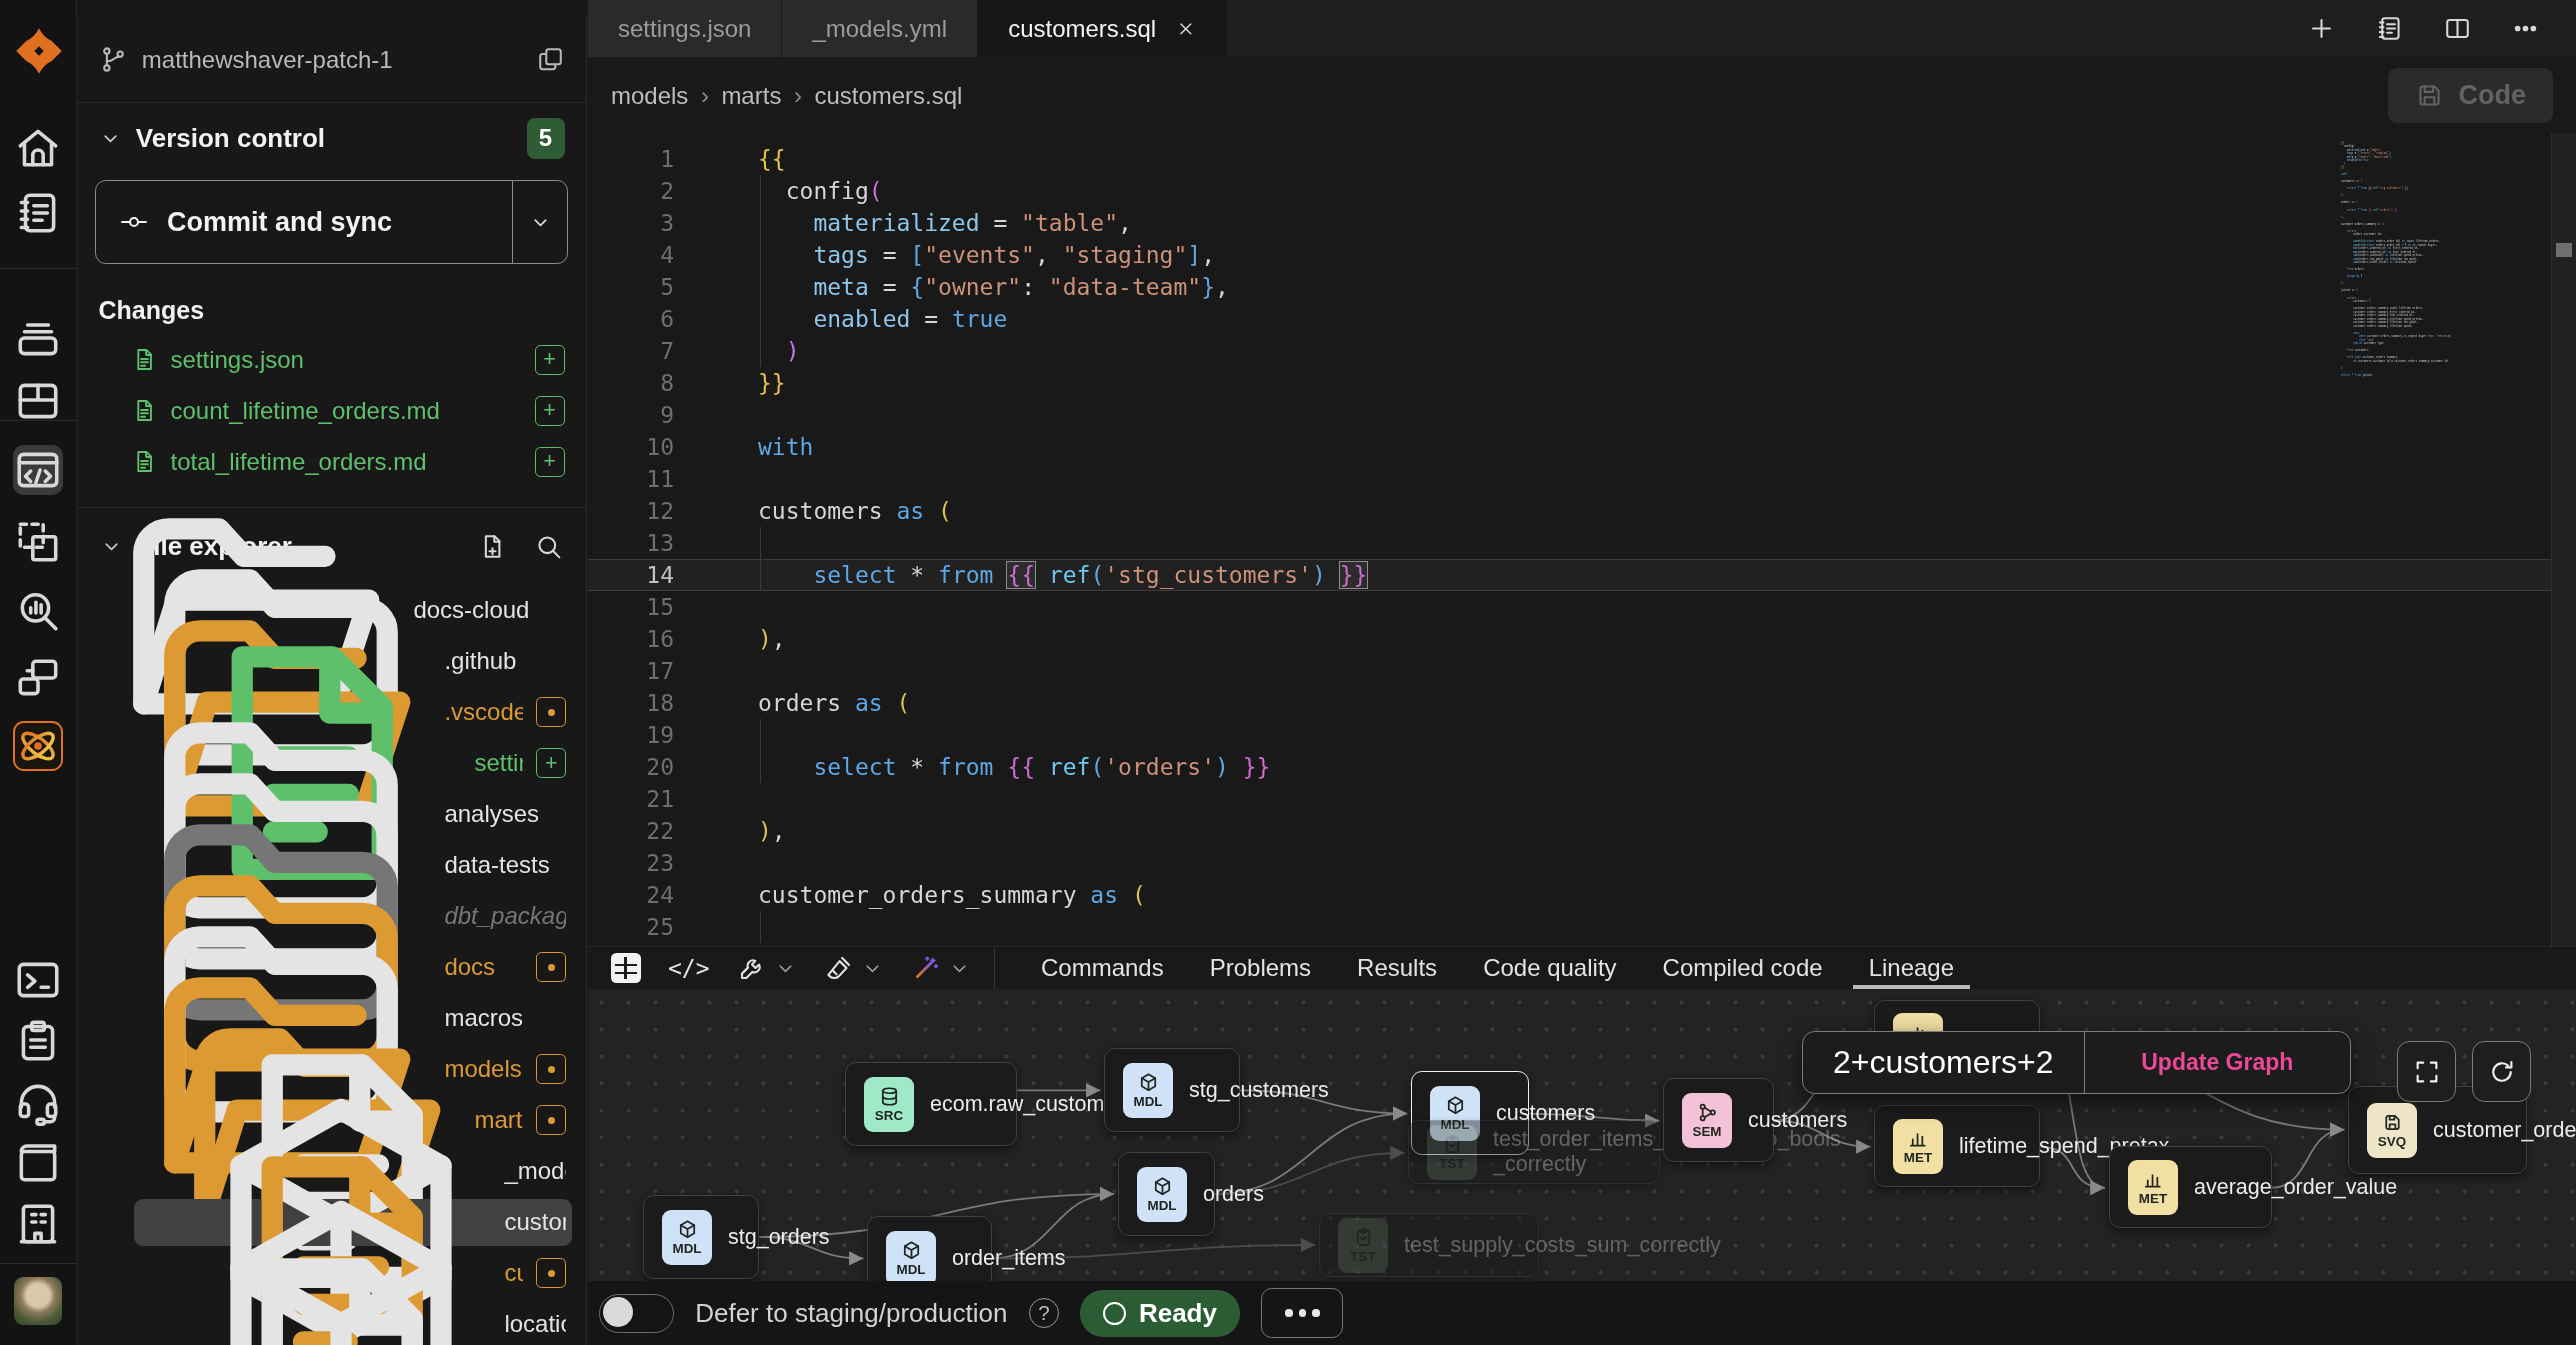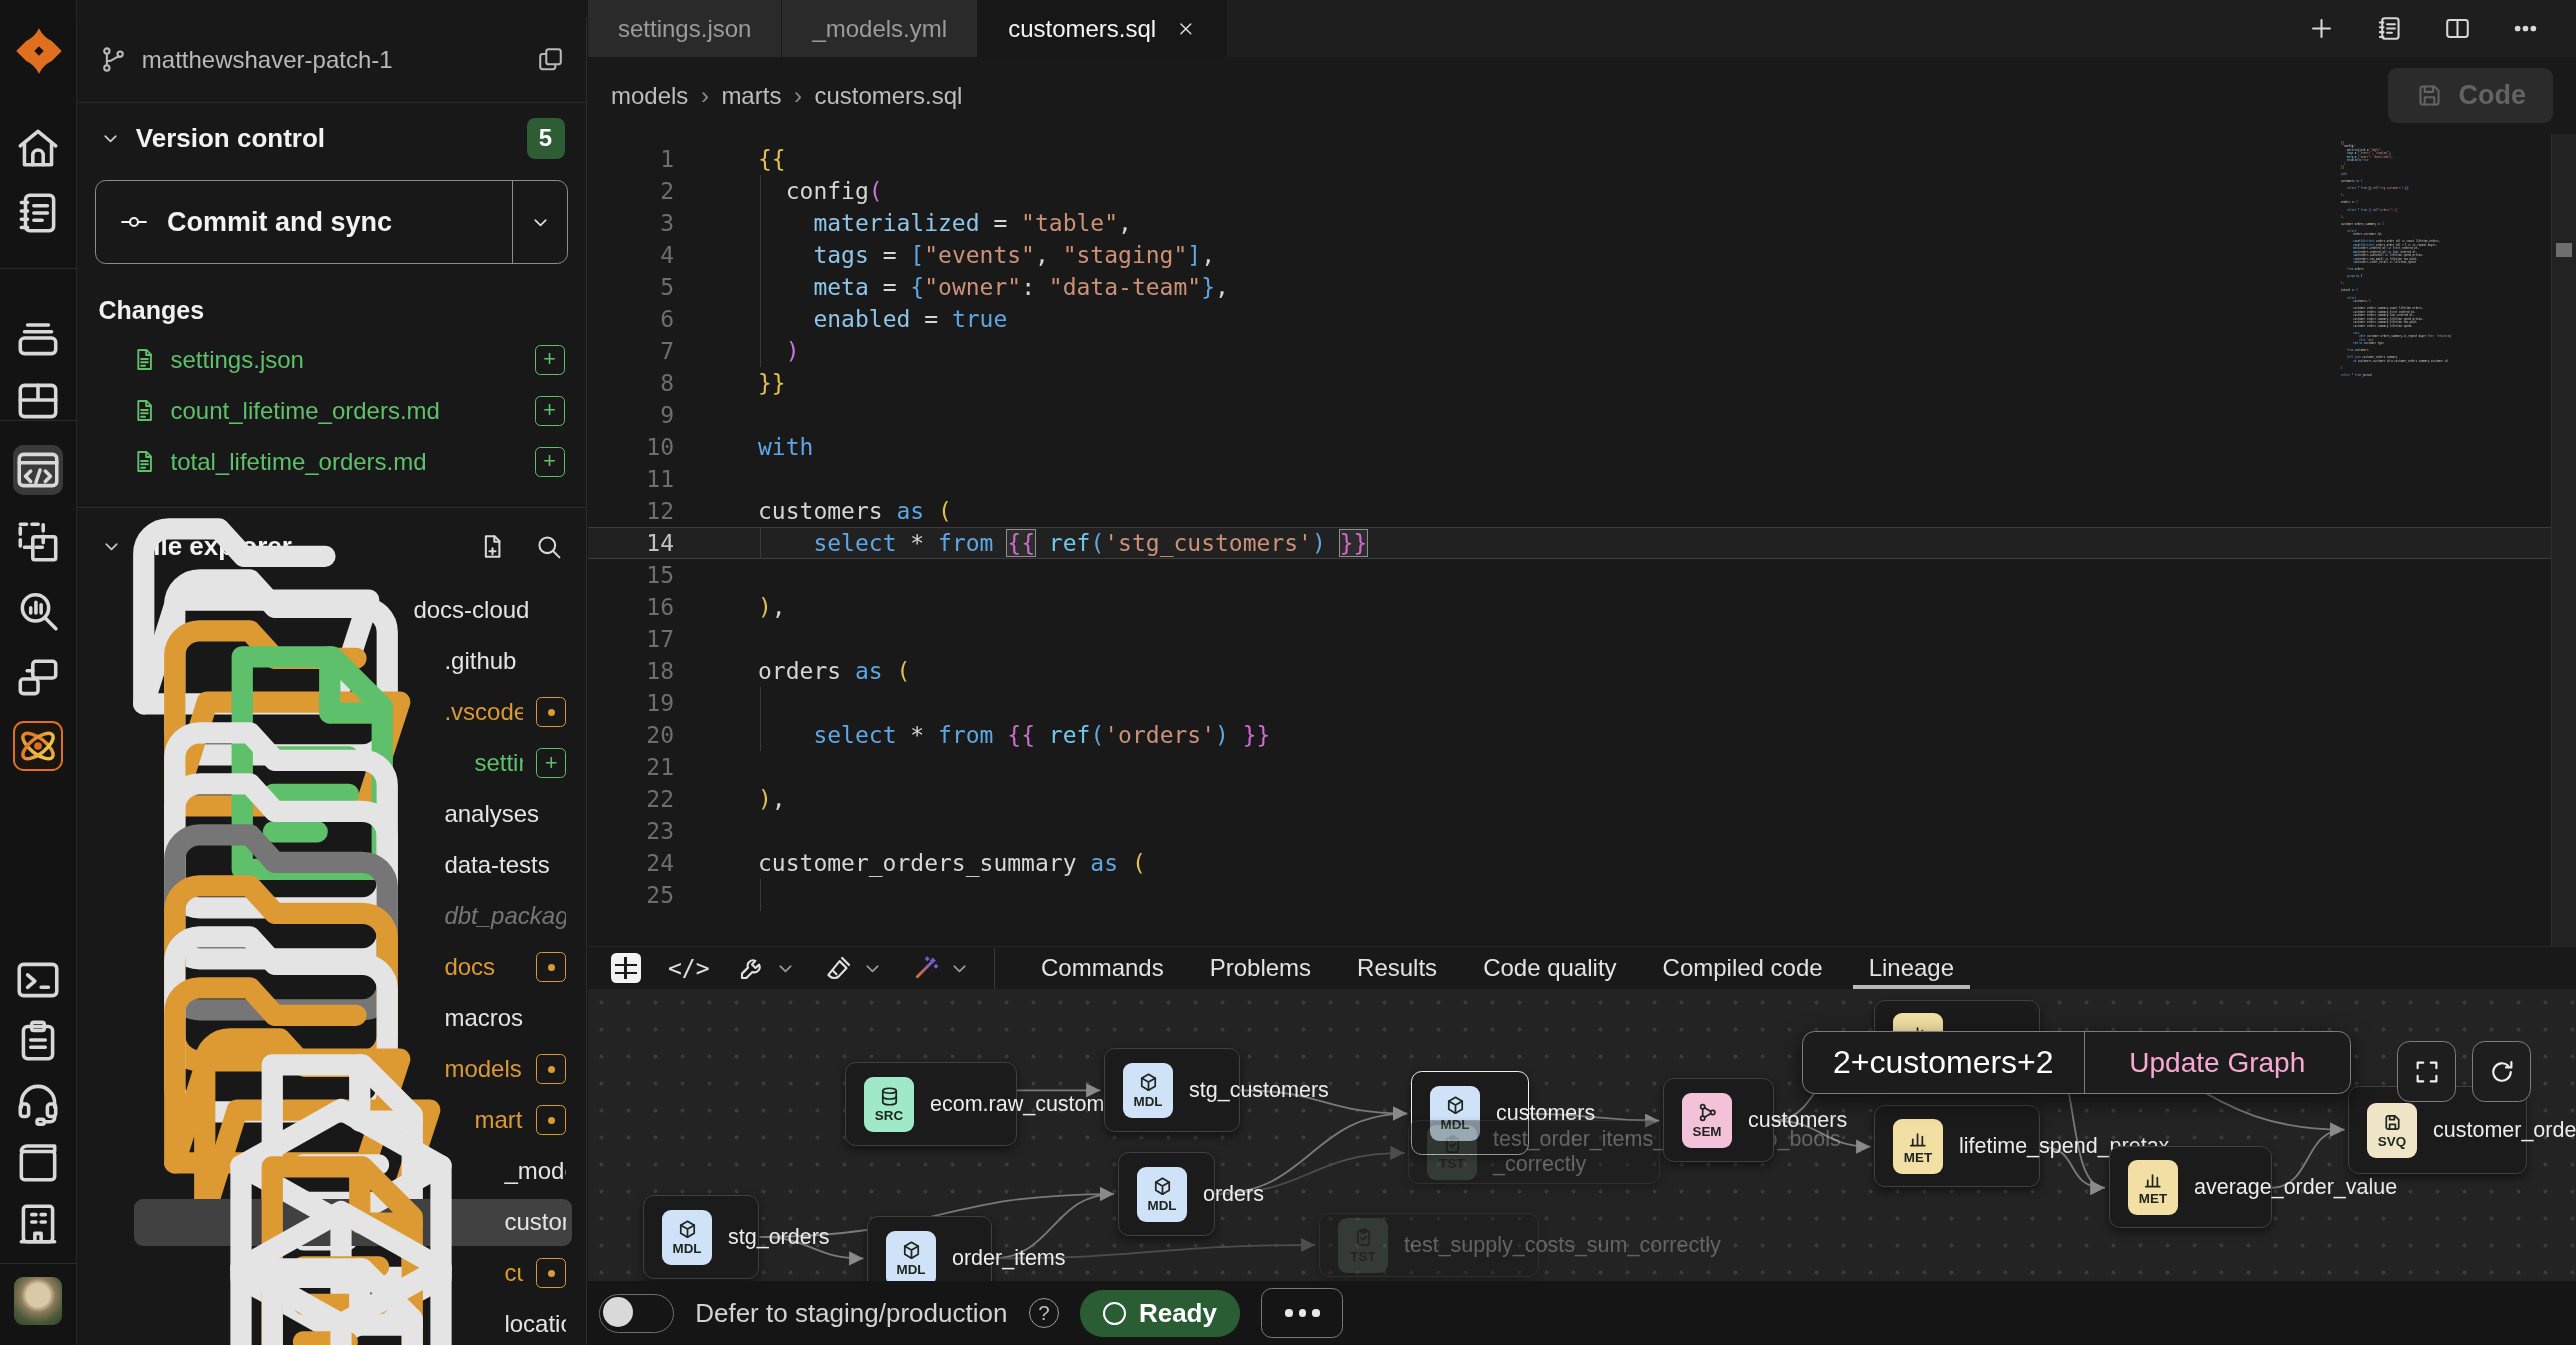--- a/index.html
+++ b/index.html
@@ -103,21 +103,21 @@
   .node { position:absolute; background:#1b1b1b; border:0.9px solid #414141; border-radius:10.7px; display:flex; align-items:center; gap:16px; padding:0 18px; box-shadow:0 3.6px 9px rgba(0,0,0,.45); cursor:pointer; }
   .node.selected { border:1.8px solid #f0f0f0; }
   .node.faded { opacity:.42; }
   .nbadge { flex:none; width:50px; height:55px; border-radius:9px; display:flex; flex-direction:column; align-items:center; justify-content:center; gap:0.9px; color:#20261f; }
   .nbadge svg { width:23px; height:23px; }
   .nbadge .bt { font-size:13.4px; font-weight:bold; }
   .nlabel { font-size:21.5px; color:#ececec; line-height:1.15; white-space:pre-line; }
   .node.faded .nlabel { color:#bdbdbd; }
   #graph-overlay { position:absolute; background:#1c1c1c; border:1.8px solid #7d7d7d; border-radius:12.5px; display:flex; box-shadow:0 7.2px 21.5px rgba(0,0,0,.6); }
   .go-input { flex:1; display:flex; align-items:center; padding:0 30px; font-size:32px; color:#fff; }
-  .go-btn { width:277px; border-left:1.8px solid #7d7d7d; display:flex; align-items:center; justify-content:center; font-size:28px; font-weight:normal; color:#f9a8d4; cursor:pointer; }
+  .go-btn { width:277px; border-left:1.8px solid #7d7d7d; display:flex; align-items:center; justify-content:center; font-size:23px; font-weight:bold; color:#ec4899; cursor:pointer; }
   .gbtn { position:absolute; width:59px; height:61px; background:#1e1e1e; border:1.8px solid #7d7d7d; border-radius:12.5px; display:flex; align-items:center; justify-content:center; color:#f0f0f0; cursor:pointer; }
   .gbtn svg { width:30px; height:30px; }
 
   
   #statusbar { position:absolute; left:0; top:1281px; right:0; height:64px; background:#151515; display:flex; align-items:center; padding:0 10.7px 0 10.7px; gap:21.5px; }
   .cmd-pill { width:1270px; height:50px; background:#1e1e1e; border-radius:9px; display:flex; align-items:center; padding:0 21.5px; font-size:24px; color:#8f8f8f; }
   .toggle { width:75px; height:39px; border:1.8px solid #6e6e6e; border-radius:19.7px; position:relative; flex:none; cursor:pointer; }
   .toggle .knob { position:absolute; left:3.6px; top:2.7px; width:30px; height:30px; border-radius:50%; background:#d9d9d9; }
   .defer { font-size:26px; color:#d2d2d2; }
   .help-ic { width:30px; height:30px; border:1.8px solid #9a9a9a; border-radius:50%; color:#bdbdbd; font-size:20.6px; display:flex; align-items:center; justify-content:center; flex:none; }
@@ -615,20 +615,24 @@
             <span class="gut">10</span>
             <span class="src"><span class="tk-b">with</span></span>
           </div>
           <div class="cl">
             <span class="gut">11</span>
             <span class="src"></span>
           </div>
           <div class="cl">
             <span class="gut">12</span>
             <span class="src"><span class="tk-w">customers </span><span class="tk-b">as</span><span class="tk-w"> </span><span class="tk-y">(</span></span>
+          </div>
+          <div class="cl">
+            <span class="gut">13</span>
+            <span class="src"><span class="guide"></span></span>
           </div>
           <div class="cl current">
             <span class="gut">14</span>
             <span class="src"><span class="guide"></span><span class="tk-w">    </span><span class="tk-b">select</span><span class="tk-w"> * </span><span class="tk-b">from</span><span class="tk-w"> </span><span class="tk-jb">{{</span><span class="tk-w"> </span><span class="tk-fn">ref</span><span class="tk-pb">(</span><span class="tk-s">'stg_customers'</span><span class="tk-pb">)</span><span class="tk-w"> </span><span class="tk-jb">}}</span></span>
           </div>
           <div class="cl">
             <span class="gut">15</span>
             <span class="src"></span>
           </div>
           <div class="cl">

